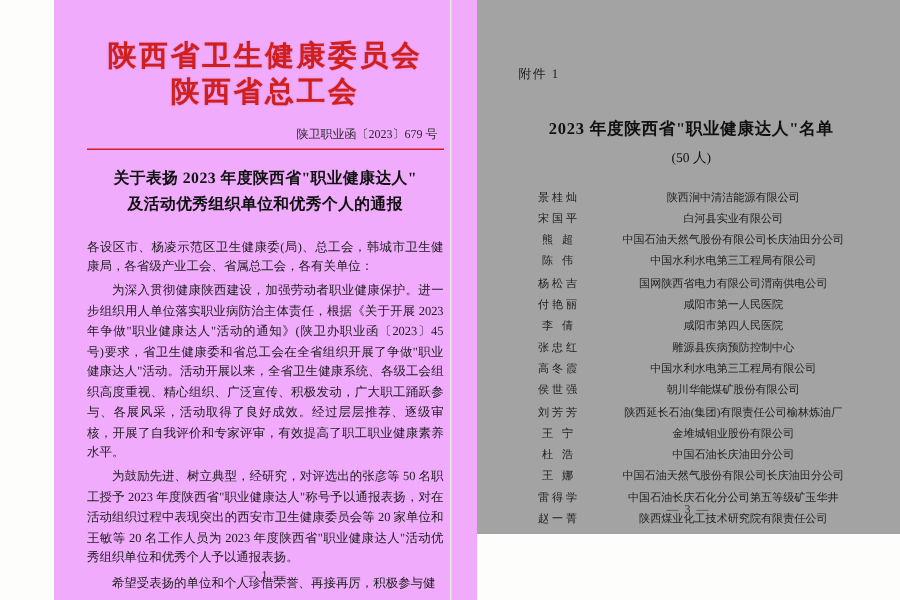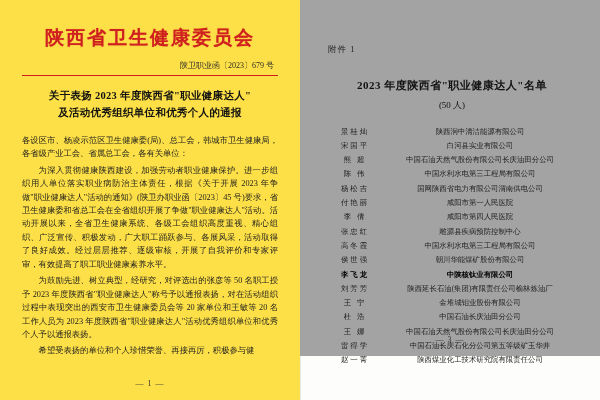--- a/index.html
+++ b/index.html
@@ -21,21 +21,22 @@
     background: #fdfdfb;
     display: flex;
   }
   
   .doc-left {
     position: relative;
     width: 300px;
     height: 400px;
     box-sizing: border-box;
     padding: 26px 22px 10px 22px;
-    background: #fde047;
+    background: #f0abfc;
+    margin-left: 36px;
   }
   .doc-right {
     position: relative;
     width: 300px;
     height: 356px;
     box-sizing: border-box;
     padding: 44px 24px 10px 28px;
     background: #a3a3a3;
   }
   .gutter {
@@ -160,20 +161,21 @@
   }
 </style>
 </head>
 <body>
 
 <div class="page">
 
   <div class="doc-left">
     <div class="masthead">
       <div class="line1">陕西省卫生健康委员会</div>
+      <div class="line2">陕西省总工会</div>
     </div>
     <div class="doc-number">陕卫职业函〔2023〕679 号</div>
     <div class="red-rule"></div>
     <div class="doc-title" style="white-space:pre-line">关于表扬 2023 年度陕西省"职业健康达人"
 及活动优秀组织单位和优秀个人的通报</div>
     <div class="salutation">各设区市、杨凌示范区卫生健康委(局)、总工会，韩城市卫生健康局，各省级产业工会、省属总工会，各有关单位：</div>
     <div class="body-para">为深入贯彻健康陕西建设，加强劳动者职业健康保护。进一步组织用人单位落实职业病防治主体责任，根据《关于开展 2023 年争做"职业健康达人"活动的通知》(陕卫办职业函〔2023〕45 号)要求，省卫生健康委和省总工会在全省组织开展了争做"职业健康达人"活动。活动开展以来，全省卫生健康系统、各级工会组织高度重视、精心组织、广泛宣传、积极发动，广大职工踊跃参与、各展风采，活动取得了良好成效。经过层层推荐、逐级审核，开展了自我评价和专家评审，有效提高了职工职业健康素养水平。</div>
     <div class="body-para">为鼓励先进、树立典型，经研究，对评选出的张彦等 50 名职工授予 2023 年度陕西省"职业健康达人"称号予以通报表扬，对在活动组织过程中表现突出的西安市卫生健康委员会等 20 家单位和王敏等 20 名工作人员为 2023 年度陕西省"职业健康达人"活动优秀组织单位和优秀个人予以通报表扬。</div>
     <div class="body-para">希望受表扬的单位和个人珍惜荣誉、再接再厉，积极参与健</div>
     <div class="page-num">— 1 —</div>
@@ -220,24 +222,20 @@
             <td class="org">雕源县疾病预防控制中心</td>
           </tr>
           <tr>
             <td class="nm">高冬霞</td>
             <td class="org">中国水利水电第三工程局有限公司</td>
           </tr>
           <tr>
             <td class="nm">侯世强</td>
             <td class="org">朝川华能煤矿股份有限公司</td>
           </tr>
-          <tr class="row-highlight">
-            <td class="nm">李飞龙</td>
-            <td class="org">中陕核钛业有限公司</td>
-          </tr>
           <tr>
             <td class="nm">刘芳芳</td>
             <td class="org">陕西延长石油(集团)有限责任公司榆林炼油厂</td>
           </tr>
           <tr>
             <td class="nm">王  宁</td>
             <td class="org">金堆城钼业股份有限公司</td>
           </tr>
           <tr>
             <td class="nm">杜  浩</td>

